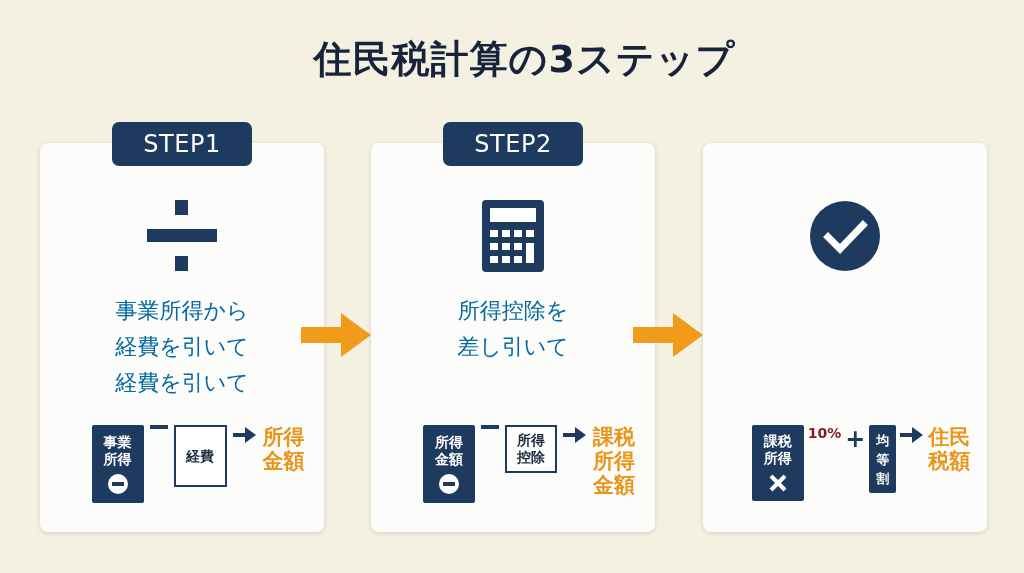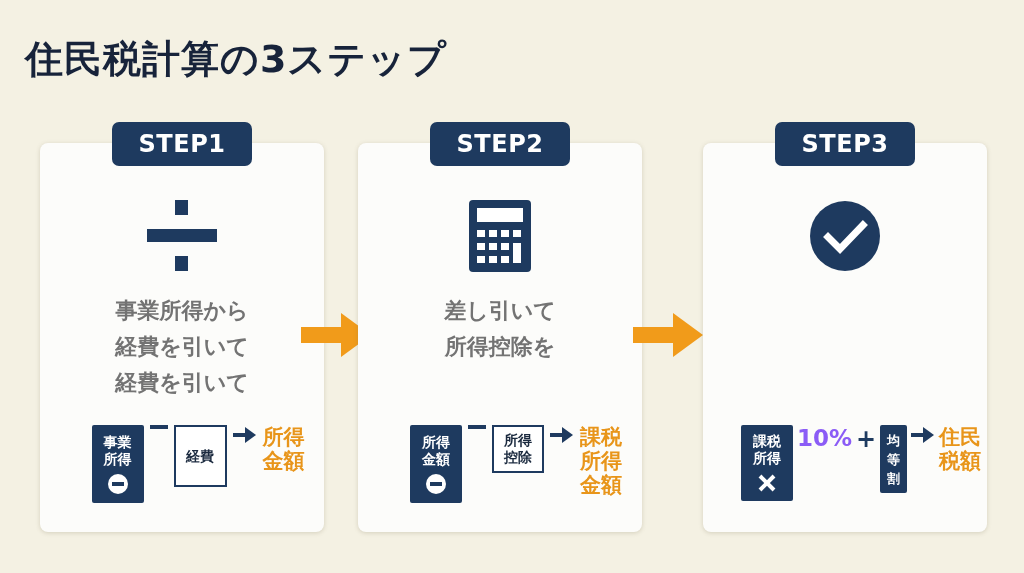--- a/index.html
+++ b/index.html
@@ -5,44 +5,44 @@
   * { box-sizing: border-box; margin: 0; padding: 0; }
   html, body { width: 1024px; height: 573px; overflow: hidden; }
   body {
     background: #f4f1e3;
     font-family: "DejaVu Sans", "Liberation Sans", sans-serif;
     color: #1b2a3f;
     position: relative;
   }
   .title {
     position: absolute; left: 0; right: 0; top: 34px;
-    text-align: left; font-size: 38px; font-weight: bold;
+    text-align: center; font-size: 38px; font-weight: bold;
     color: #17233a; letter-spacing: 1px; padding-left: 25px;
   }
   .card {
     position: absolute; top: 143px; width: 284px; height: 389px;
     background: #fcfcfa; border-radius: 8px;
     box-shadow: 0 1px 4px rgba(120,110,80,0.25);
   }
   .card.c1 { left: 40px; }
-  .card.c2 { left: 358px; }
+  .card.c2 { left: 371px; }
   .card.c3 { left: 703px; }
   .badge {
     position: absolute; top: -21px; left: 50%; transform: translateX(-50%);
     width: 140px; height: 44px; background: #1e3a5f; border-radius: 7px;
-    color: #ffffff; font-size: 24px; font-weight: bold;
+    color: #ffffff; font-size: 24px; font-weight: normal;
     display: flex; align-items: center; justify-content: center; letter-spacing: 0.5px;
   }
   .icon-wrap {
     position: absolute; top: 55px; left: 0; right: 0; height: 75px;
     display: flex; justify-content: center; align-items: center;
   }
   .desc {
     position: absolute; top: 150px; left: 0; right: 0;
-    text-align: center; font-size: 22px; font-weight: bold; line-height: 36px; color: #737373;
+    text-align: center; font-size: 22px; font-weight: normal; line-height: 36px; color: #0369a1;
   }
   .desc div { white-space: nowrap; }
   .formula {
     position: absolute; top: 282px; left: 0; right: 0; height: 80px;
     display: flex; align-items: flex-start; justify-content: center; gap: 6px; padding-left: 32px;
   }
   .dark-box {
     background: #1e3a5f; color: #fff; font-weight: bold;
     display: flex; flex-direction: column; align-items: center; justify-content: center;
     font-size: 14px; line-height: 17px; border-radius: 2px;
@@ -50,21 +50,21 @@
   .outline-box {
     border: 2px solid #1e3a5f; background: #fff; color: #1b2a3f; font-weight: bold;
     display: flex; flex-direction: column; align-items: center; justify-content: center;
     font-size: 14px; line-height: 17px;
   }
   .minus-sym { width: 18px; height: 4px; background: #1e3a5f; }
   .result {
     color: #e8951a; font-weight: bold; font-size: 21px; line-height: 24px;
     display: flex; flex-direction: column; align-items: center;
   }
-  .pct { color: #8b5cf6; font-weight: bold; font-size: 23px; }
+  .pct { color: #7f1d1d; font-weight: bold; font-size: 14px; }
   .plus-sym { color: #1e3a5f; font-weight: bold; font-size: 24px; }
   .step-arrow { position: absolute; top: 311px; width: 72px; height: 48px; }
   .step-arrow.a1 { left: 301px; }
   .step-arrow.a2 { left: 633px; }
 </style>
 </head>
 <body>
 
 <div class="title">住民税計算の3ステップ</div>
 
@@ -126,22 +126,22 @@
           <rect x="20" y="43" width="8" height="7"></rect>
           <rect x="32" y="43" width="8" height="7"></rect>
           <rect x="44" y="43" width="8" height="20"></rect>
         <rect x="8" y="56" width="8" height="7"></rect>
           <rect x="20" y="56" width="8" height="7"></rect>
           <rect x="32" y="56" width="8" height="7"></rect>
       </g>
     </svg>
   </div>
   <div class="desc">
+    <div>所得控除を</div>
     <div>差し引いて</div>
-    <div>所得控除を</div>
   </div>
   <div class="formula">
     <div class="dark-box" style="width:52px;height:78px;">
       <span>所得</span>
       <span>金額</span>
       <svg width="22" height="22" viewBox="0 0 22 22" style="margin-top:5px">
         <circle cx="11" cy="11" r="10" fill="#fff"></circle>
           <rect x="5" y="9" width="12" height="4" fill="#1e3a5f"></rect>
       </svg>
     </div>
@@ -161,21 +161,20 @@
     </div>
   </div>
 </div>
 
 <svg class="step-arrow a2" viewBox="0 0 72 48">
   <rect x="0" y="16" width="44" height="16" fill="#f19b1a"></rect>
   <polygon points="40,2 70,24 40,46" fill="#f19b1a"></polygon>
 </svg>
 
 <div class="card c3">
-  <div class="badge">STEP3</div>
   <div class="icon-wrap">
     <svg width="72" height="72" viewBox="0 0 72 72">
       <circle cx="36" cy="36" r="35" fill="#1e3a5f"></circle>
       <polyline points="19,37 31,49 54,25" fill="none" stroke="#fff" stroke-width="7" stroke-linecap="square"></polyline>
     </svg>
   </div>
   <div class="desc">
   </div>
   <div class="formula" style="gap:4px;">
     <div class="dark-box" style="width:52px;height:76px;">

